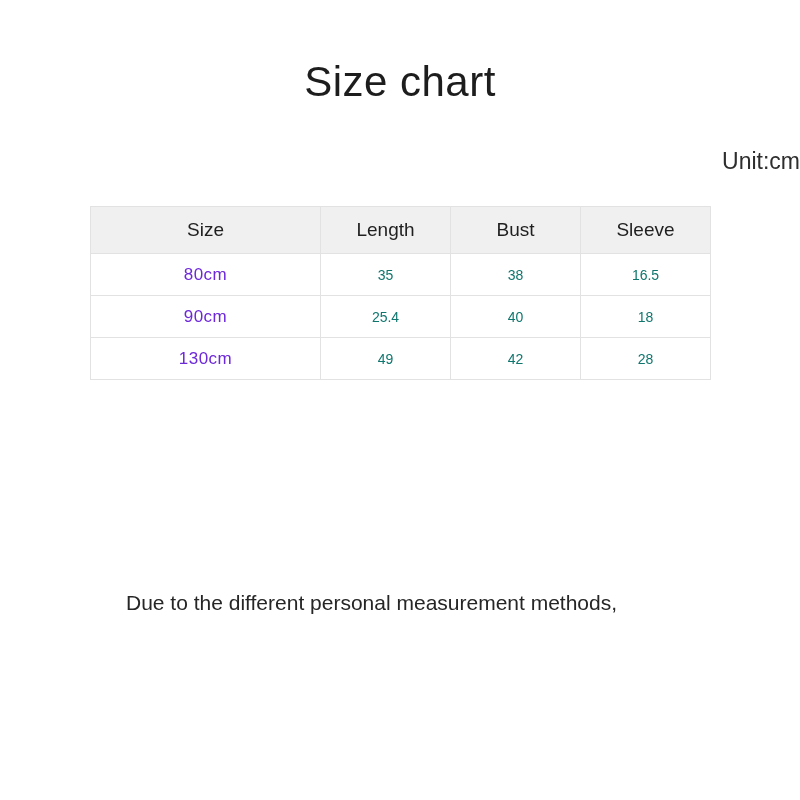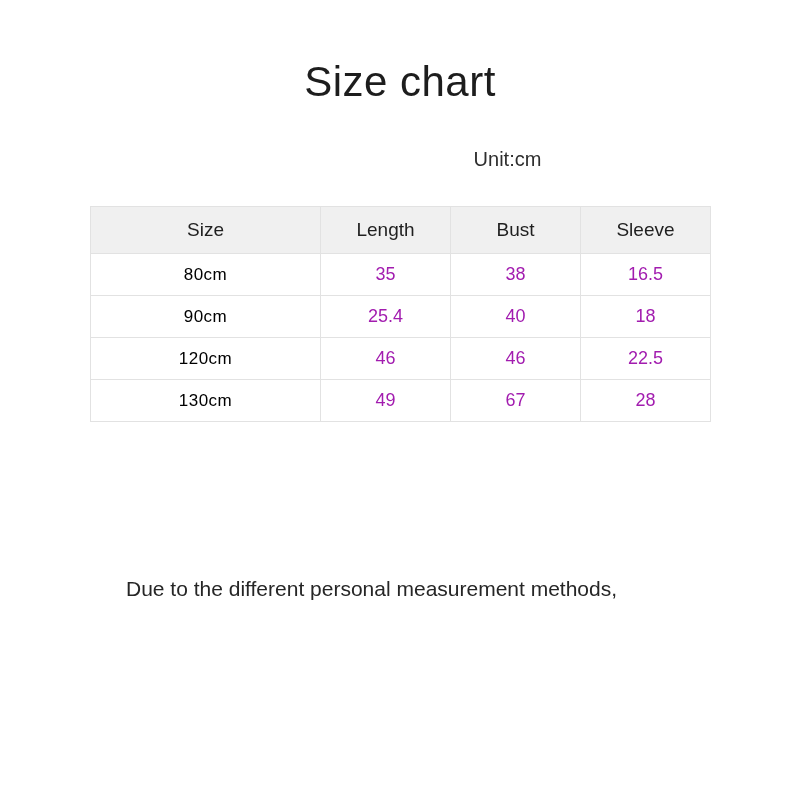--- a/index.html
+++ b/index.html
@@ -31,22 +31,22 @@
     font-size: 42px;
     font-weight: 400;
     letter-spacing: 0.5px;
     color: #1d1d1d;
   }
   .unit {
     position: absolute;
     left: 0;
     top: 148px;
     width: 800px;
-    text-align: center;
-    font-size: 20px;
+    text-align: right;
+    font-size: 23px;
     font-weight: 400;
     color: #2e2e2e;
     padding-left: 215px;
     box-sizing: border-box;
   }
   table.size-table {
     position: absolute;
     left: 90px;
     top: 206px;
     width: 620px;
@@ -70,38 +70,38 @@
     padding: 0;
   }
   table.size-table thead th {
     background: #f0f0f0;
     color: #1f1f1f;
     font-size: 19px;
     height: 46px;
   }
   table.size-table tbody td.sizecell {
     font-size: 17px;
-    color: #000000;
+    color: #6d28d9;
     letter-spacing: 0.5px;
   }
   table.size-table tbody td.valcell {
-    font-size: 18px;
-    color: #a21caf;
+    font-size: 14px;
+    color: #0f766e;
     margin-left: 28px;
   }
   .note {
     position: absolute;
     left: 126px;
     top: 572px;
     width: 600px;
     font-size: 21px;
     line-height: 33px;
     color: #262626;
   }
-  .note span { display: block; }
+  .note span { display: block; margin-top: 14px; }
 </style>
 </head>
 <body>
 
 <div class="page">
 
   <div class="title">Size chart</div>
 
   <div class="unit">Unit:cm</div>
 
@@ -127,29 +127,23 @@
         <td class="valcell">38</td>
         <td class="valcell">16.5</td>
       </tr>
       <tr>
         <td class="sizecell">90cm</td>
         <td class="valcell">25.4</td>
         <td class="valcell">40</td>
         <td class="valcell">18</td>
       </tr>
       <tr>
-        <td class="sizecell">120cm</td>
-        <td class="valcell">46</td>
-        <td class="valcell">46</td>
-        <td class="valcell">22.5</td>
-      </tr>
-      <tr>
         <td class="sizecell">130cm</td>
         <td class="valcell">49</td>
-        <td class="valcell">67</td>
+        <td class="valcell">42</td>
         <td class="valcell">28</td>
       </tr>
     </tbody>
   </table>
 
   <div class="note">
     <span>Due to the different personal measurement methods,</span>
   </div>
 
 </div>

